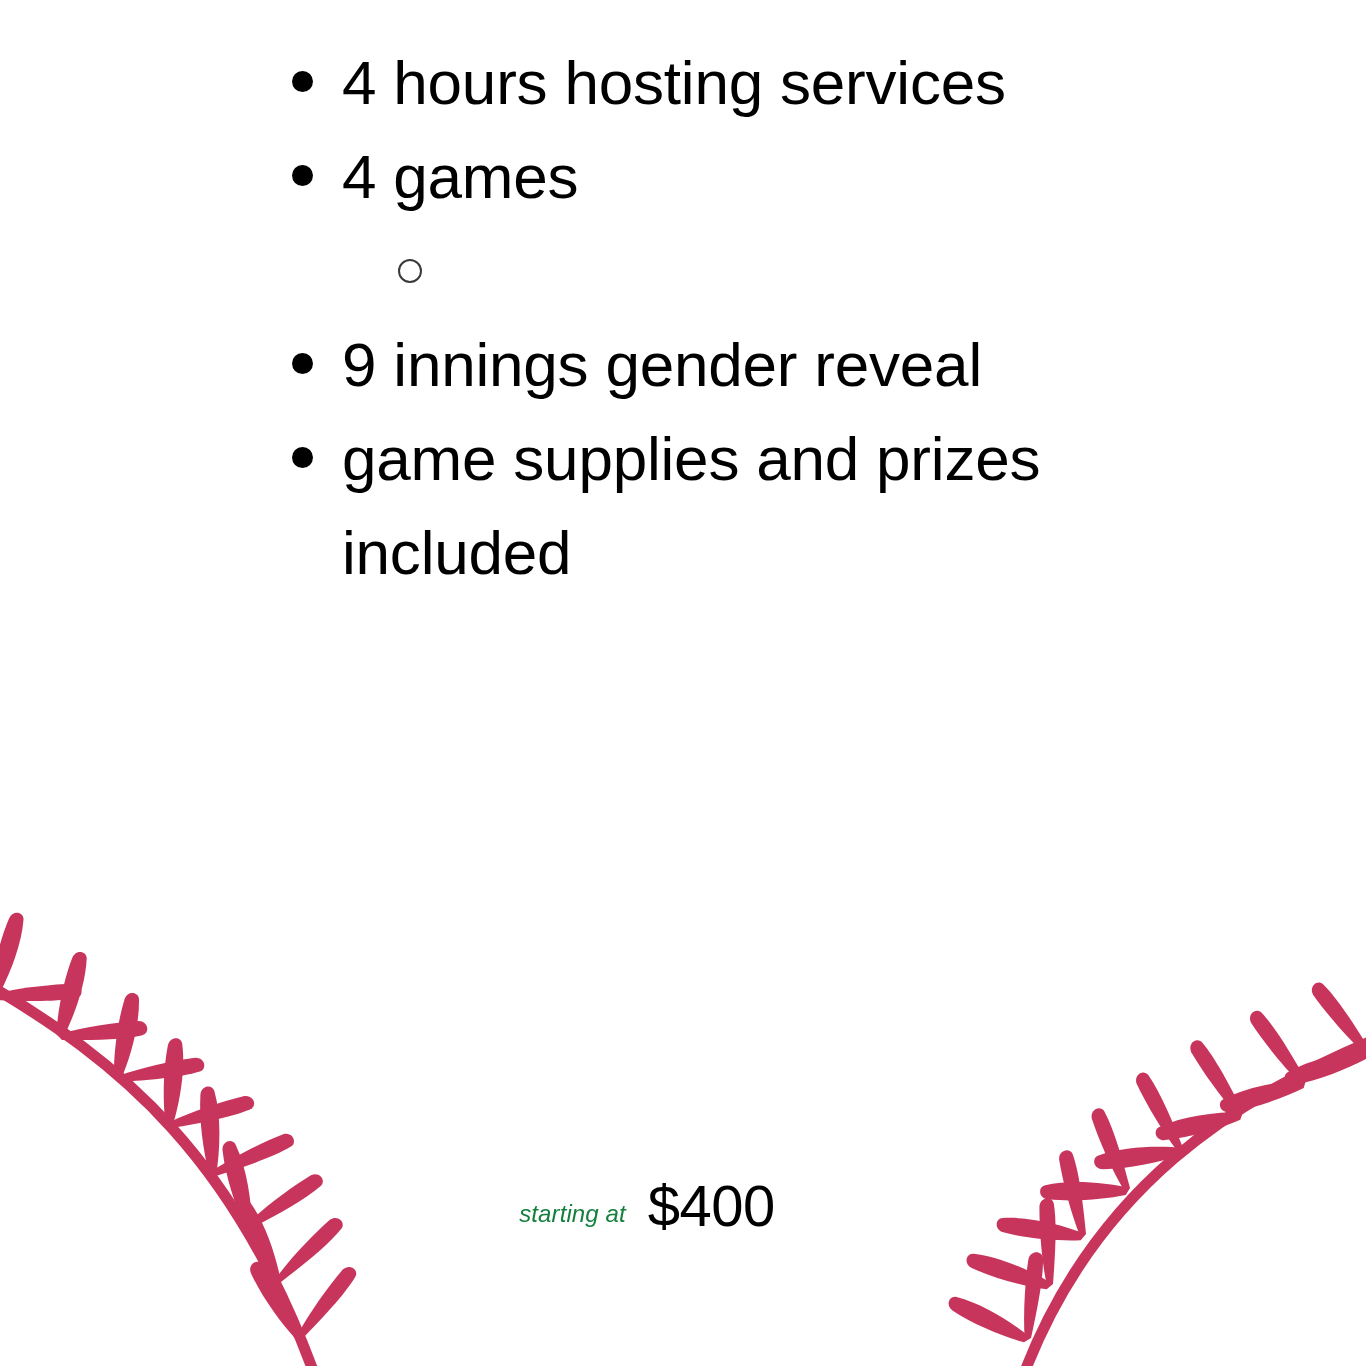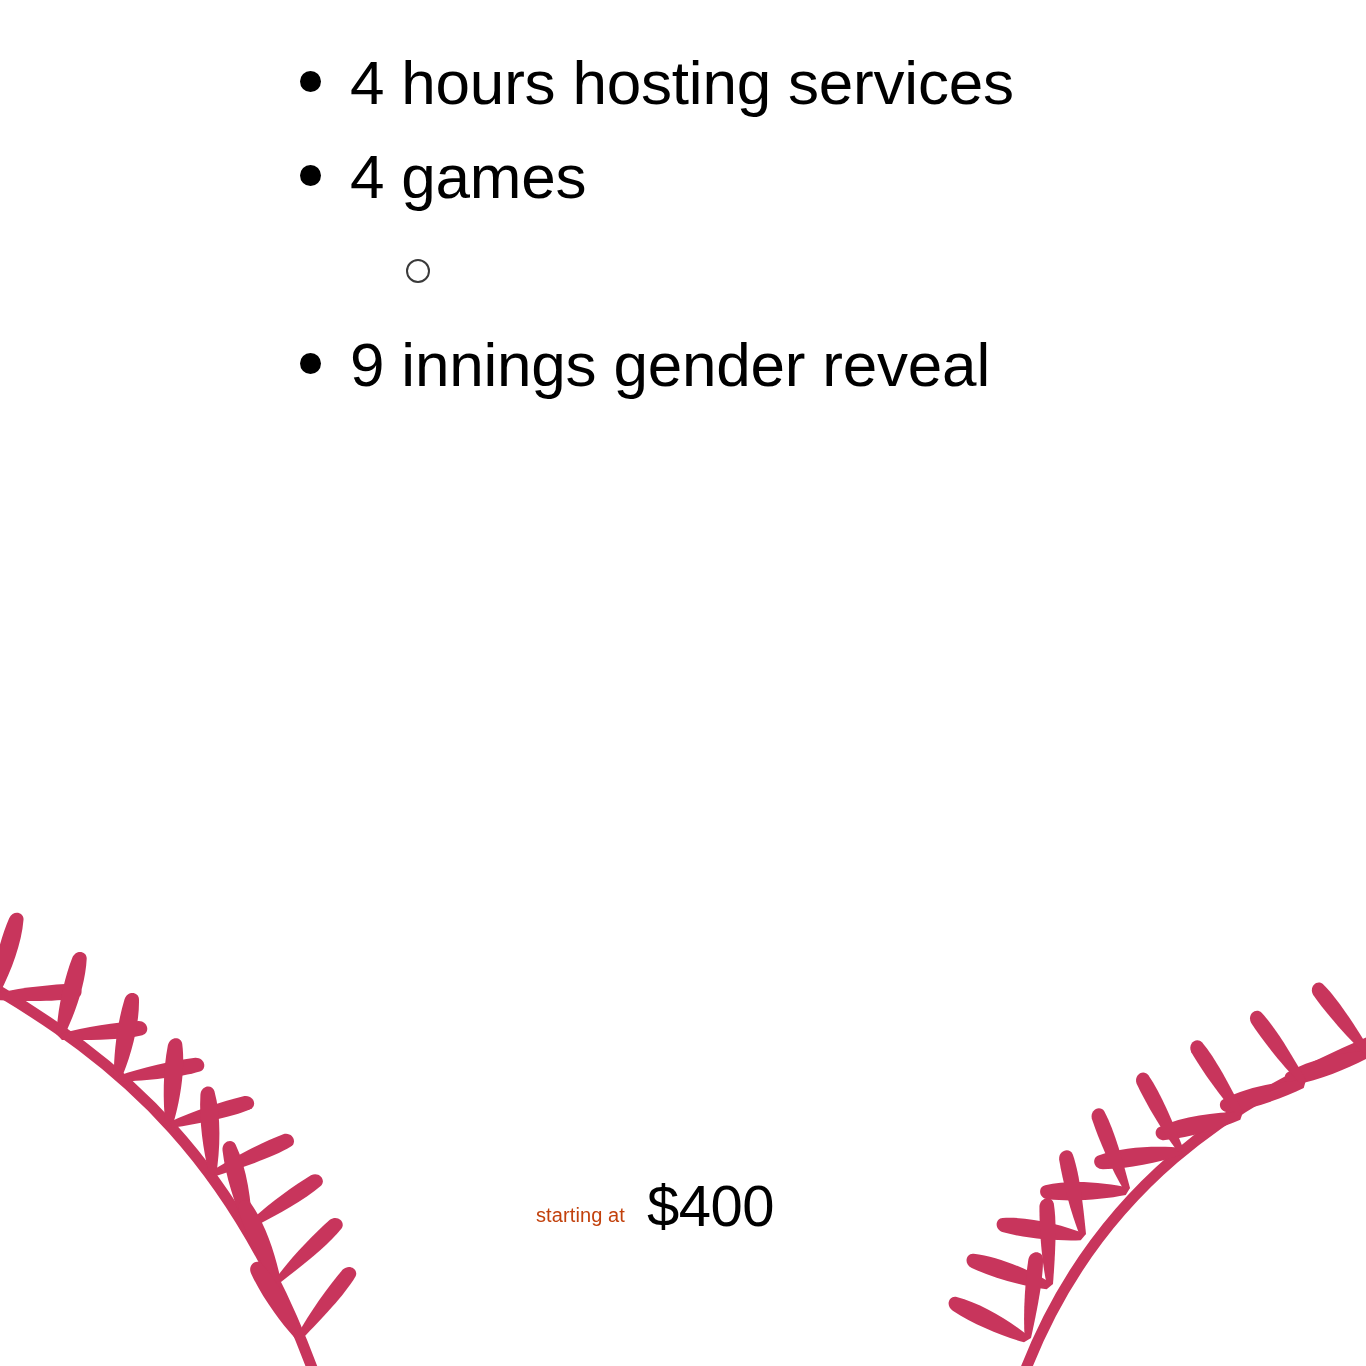--- a/index.html
+++ b/index.html
@@ -26,21 +26,21 @@
     top: 0;
     width: 1366px;
     height: 1366px;
     pointer-events: none;
     z-index: 1;
   }
 
   
   .content {
     position: absolute;
-    left: 12px;
+    left: 4px;
     top: 0;
     width: 1084px;
     height: 1366px;
     z-index: 2;
   }
 
   .bullet-list {
     position: absolute;
     left: 280px;
     top: 36px;
@@ -108,26 +108,27 @@
     left: 0;
     top: 1138px;
     width: 1366px;
     display: flex;
     align-items: baseline;
     justify-content: center;
     padding-right: 80px;
     box-sizing: border-box;
   }
   .price-label {
-    font-size: 20px;
-    color: #c2410c;
+    font-size: 24px;
+    color: #15803d;
     letter-spacing: 0.1px;
     line-height: 1;
     position: relative;
     top: -4px;
+    font-style: italic;
   }
   .price-value {
     font-size: 58px;
     color: #000000;
     line-height: 1;
     margin-left: 22px;
     letter-spacing: -0.5px;
     margin-top: 39px;
   }
 </style>
@@ -240,20 +241,24 @@
       <div class="li sub">
         <span class="marker"><span class="ring"></span></span>
       </div>
 
       <div class="li">
         <span class="marker"><span class="dot"></span></span>
         <span class="txt">9 innings gender reveal</span>
       </div>
 
 
+      <div class="li">
+        <span class="marker"><span class="dot"></span></span>
+        <span class="txt">game supplies and prizes included</span>
+      </div>
 
 
     </div>
 
     <div class="price-row">
       <span class="price-label">starting at</span>
       <span class="price-value">$400</span>
     </div>
 
   </div>

